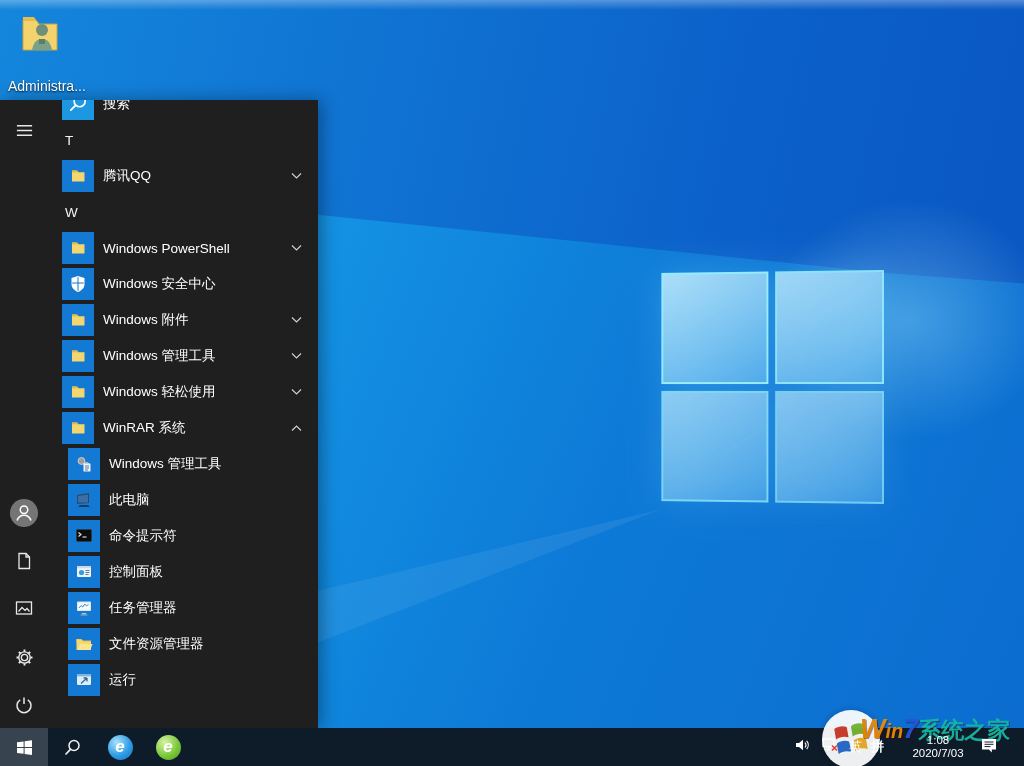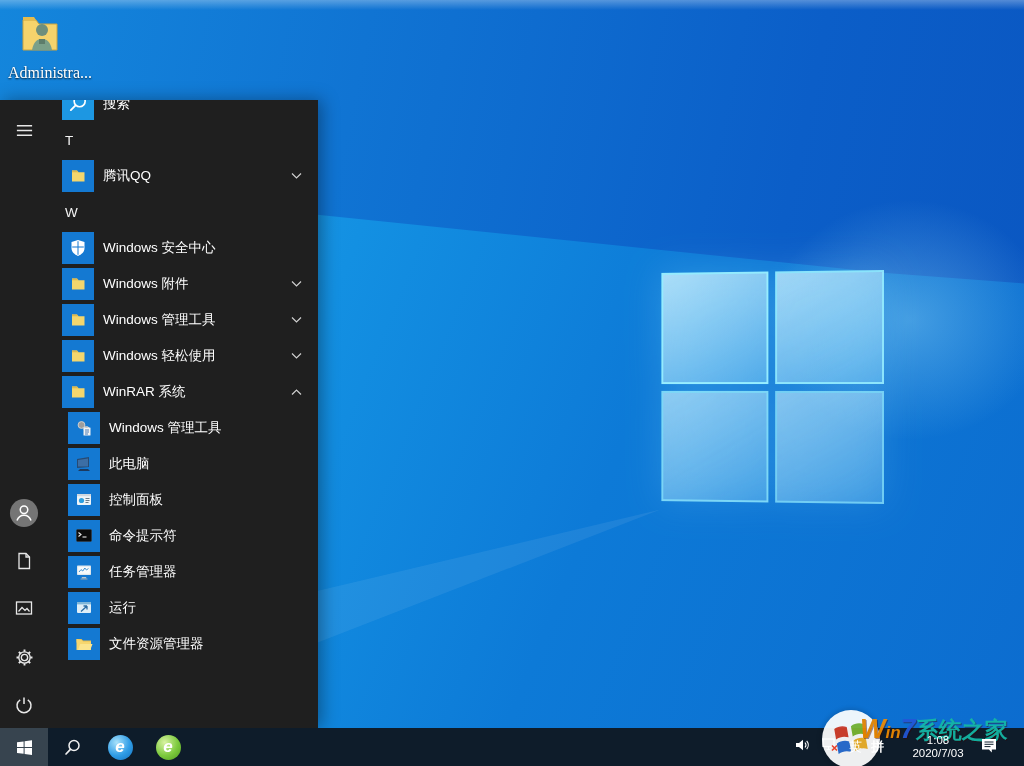--- a/index.html
+++ b/index.html
@@ -21,21 +21,21 @@
   .winlogo{position:absolute;left:654px;top:270px;width:230px;height:234px;
     display:grid;grid-template:1fr 1fr / 1fr 1fr;gap:7px;
     transform:perspective(1100px) rotateY(-7deg);transform-origin:100% 50%;
     filter:drop-shadow(0 0 18px rgba(140,225,255,.30));}
   .pane{border:2px solid rgba(150,238,255,.95);
     background:linear-gradient(150deg,rgba(196,237,253,.85),rgba(120,200,245,.55));}
   .pane.p2{opacity:.92}.pane.p3{opacity:.8}.pane.p4{opacity:.72}
 
   
   .desk-icon{position:absolute;left:8px;top:12px;width:64px;text-align:center;cursor:default;}
-  .desk-icon .lab{font-size:16px;color:#fff;text-shadow:0 1px 2px rgba(0,0,0,.85);margin-top:6px;font-family:Liberation Serif, serif;}
+  .desk-icon .lab{font-size:14px;color:#fff;text-shadow:0 1px 2px rgba(0,0,0,.85);margin-top:20px;}
 
   
   .start-menu{position:absolute;left:0;top:100px;width:318px;height:628px;
     background:var(--menu_bg,#1f1f1f);overflow:hidden;box-shadow:4px 0 16px rgba(0,0,0,.35);}
   .rail{position:absolute;left:0;top:0;width:48px;height:100%;}
   .rbtn{position:absolute;left:0;width:48px;height:48px;display:flex;align-items:center;justify-content:center;}
   .rb-menu{top:6px}.rb-user{top:389px}.rb-doc{top:437px}.rb-pic{top:484px}.rb-set{top:533px}.rb-pow{top:581px}
 
   .applist{position:absolute;left:48px;right:0;top:-14px;}
   .row{height:36px;display:flex;align-items:center;padding-left:14px;position:relative;}
@@ -66,21 +66,21 @@
   .clock{font-size:11.5px;line-height:13px;text-align:center;width:66px;margin-left:12px;}
 
   
   .wm{position:absolute;right:0;bottom:0;width:202px;height:54px;z-index:35;opacity:.93;}
   .wm-circle{position:absolute;left:0;top:-2px;width:58px;height:58px;border-radius:50%;
     background:#fff;display:flex;align-items:center;justify-content:center;
     box-shadow:0 0 6px rgba(0,0,0,.25);}
   .wm-text{position:absolute;left:38px;top:2px;font-weight:bold;font-style:italic;
     white-space:nowrap;text-shadow:1px 1px 0 rgba(60,0,0,.45);}
   .wm-w{font-size:27px;color:#f08a00;}
-  .wm-in{font-size:17px;color:#f08a00;}
+  .wm-in{font-size:20px;color:#f08a00;}
   .wm-7{font-size:27px;color:#2257d8;}
   .wm-cn{font-size:23px;color:#14b8a6;font-style:normal;}
 </style>
 </head>
 <body>
 
 <div class="desktop">
   <div class="sky"></div>
   <div class="strip"></div>
   <div class="wedge"></div>
@@ -166,20 +166,32 @@
             <path d="M4 4.5h5l1.5 1.8H4z" fill="#dcb84e"></path>
           </svg>
         </span>
         <span class="lbl">腾讯QQ</span>
         <span class="chev down"><svg width="11" height="7" viewBox="0 0 11 7">
             <path d="M1 1l4.5 4.5L10 1" fill="none" stroke="#cfcfcf" stroke-width="1.2"></path>
           </svg></span>
       </div>
       <div class="hdr">W</div>
       <div class="row app">
+        <span class="tile t-folder">
+          <svg width="20" height="20" viewBox="0 0 20 20">
+            <path d="M4 4.5h5l1.5 1.8H16.5v9.2H4z" fill="#f3d66d"></path>
+            <path d="M4 4.5h5l1.5 1.8H4z" fill="#dcb84e"></path>
+          </svg>
+        </span>
+        <span class="lbl">Windows PowerShell</span>
+        <span class="chev down"><svg width="11" height="7" viewBox="0 0 11 7">
+            <path d="M1 1l4.5 4.5L10 1" fill="none" stroke="#cfcfcf" stroke-width="1.2"></path>
+          </svg></span>
+      </div>
+      <div class="row app">
         <span class="tile t-shield">
           <svg width="20" height="20" viewBox="0 0 20 20">
             <path d="M10 2l6.5 2v6c0 4-3 6.5-6.5 8-3.5-1.5-6.5-4-6.5-8V4z" fill="#fff"></path>
             <path d="M10 3.2v13.6M4.2 9h11.6" stroke="#1479d2" stroke-width="1"></path>
           </svg>
         </span>
         <span class="lbl">Windows 安全中心</span>
       </div>
       <div class="row app">
         <span class="tile t-folder">
@@ -244,71 +256,71 @@
         <span class="tile t-this-pc">
           <svg width="20" height="20" viewBox="0 0 20 20">
             <path d="M3 5l12-2v10L3 14z" fill="#274a73"></path>
             <path d="M4 6l10-1.4v7.8L4 12.6z" fill="#3c6ea5"></path>
             <path d="M6 15h8l2 2H4z" fill="#1d3a5f"></path>
           </svg>
         </span>
         <span class="lbl">此电脑</span>
       </div>
       <div class="row sub">
+        <span class="tile t-command-prompt">
+          <svg width="20" height="20" viewBox="0 0 20 20">
+            <rect x="2.5" y="3.5" width="15" height="12" rx="1" fill="#0c0c0c" stroke="#3b3b3b" stroke-width="0.6"></rect>
+            <path d="M4.5 6.5l2.5 2-2.5 2" stroke="#e8e8e8" stroke-width="1.1" fill="none"></path>
+            <path d="M8.5 11h4" stroke="#e8e8e8" stroke-width="1.1"></path>
+          </svg>
+        </span>
+        <span class="lbl">命令提示符</span>
+      </div>
+      <div class="row sub">
         <span class="tile t-control-panel">
           <svg width="20" height="20" viewBox="0 0 20 20">
             <rect x="3" y="4" width="14" height="11" rx="1" fill="#eef4f8"></rect>
             <rect x="3" y="4" width="14" height="2.2" fill="#cfd8e0"></rect>
             <circle cx="7.5" cy="10.5" r="2.6" fill="#2e9fe0"></circle>
             <path d="M11.5 8.5h4M11.5 10.5h4M11.5 12.5h3" stroke="#6a7c8a" stroke-width="1"></path>
           </svg>
         </span>
         <span class="lbl">控制面板</span>
-      </div>
-      <div class="row sub">
-        <span class="tile t-command-prompt">
-          <svg width="20" height="20" viewBox="0 0 20 20">
-            <rect x="2.5" y="3.5" width="15" height="12" rx="1" fill="#0c0c0c" stroke="#3b3b3b" stroke-width="0.6"></rect>
-            <path d="M4.5 6.5l2.5 2-2.5 2" stroke="#e8e8e8" stroke-width="1.1" fill="none"></path>
-            <path d="M8.5 11h4" stroke="#e8e8e8" stroke-width="1.1"></path>
-          </svg>
-        </span>
-        <span class="lbl">命令提示符</span>
       </div>
       <div class="row sub">
         <span class="tile t-task-manager">
           <svg width="20" height="20" viewBox="0 0 20 20">
             <rect x="3" y="3.5" width="14" height="9.5" rx="0.8" fill="#dfe7ec"></rect>
             <rect x="4.2" y="4.7" width="11.6" height="7.1" fill="#f7fafc"></rect>
             <path d="M5 10l2-2.4 1.8 1.4 2-3 1.7 2 2-1.6" stroke="#2e86c9" stroke-width="0.9" fill="none"></path>
             <path d="M8 15h4l.6 1.6H7.4z" fill="#b9c4cc"></path>
             <rect x="6.5" y="16.6" width="7" height="0.9" fill="#9aa7b0"></rect>
           </svg>
         </span>
         <span class="lbl">任务管理器</span>
       </div>
       <div class="row sub">
+        <span class="tile t-file-explorer">
+          <svg width="20" height="20" viewBox="0 0 20 20">
+            <path d="M2.5 5h5l1.5 1.6h8v2H2.5z" fill="#e9bd4e"></path>
+            <path d="M2.5 5v11h14.5v-8.4h-8L7.5 6z" fill="#f6d66f"></path>
+            <path d="M4 16l2.2-6h12.3l-2.3 6z" fill="#fbe48e"></path>
+          </svg>
+        </span>
+        <span class="lbl">文件资源管理器</span>
+      </div>
+      <div class="row sub">
         <span class="tile t-run">
           <svg width="20" height="20" viewBox="0 0 20 20">
             <rect x="3" y="4" width="14" height="11" rx="1" fill="#dfeef7"></rect>
             <rect x="3" y="4" width="14" height="2.4" fill="#7fb6d9"></rect>
             <path d="M7 13.5L13 8M13 8h-3.5M13 8v3.5" stroke="#2b6ca3" stroke-width="1.3" fill="none"></path>
           </svg>
         </span>
         <span class="lbl">运行</span>
-      </div>
-      <div class="row sub">
-        <span class="tile t-file-explorer">
-          <svg width="20" height="20" viewBox="0 0 20 20">
-            <path d="M2.5 5h5l1.5 1.6h8v2H2.5z" fill="#e9bd4e"></path>
-            <path d="M2.5 5v11h14.5v-8.4h-8L7.5 6z" fill="#f6d66f"></path>
-            <path d="M4 16l2.2-6h12.3l-2.3 6z" fill="#fbe48e"></path>
-          </svg>
-        </span>
-        <span class="lbl">文件资源管理器</span>
       </div>
     </div>
 </div>
 
 <div class="taskbar-bg"></div>
 
 <div class="wm">
   <div class="wm-circle">
     <svg width="38" height="38" viewBox="0 0 36 36">
         <g transform="rotate(-10 18 18)">

